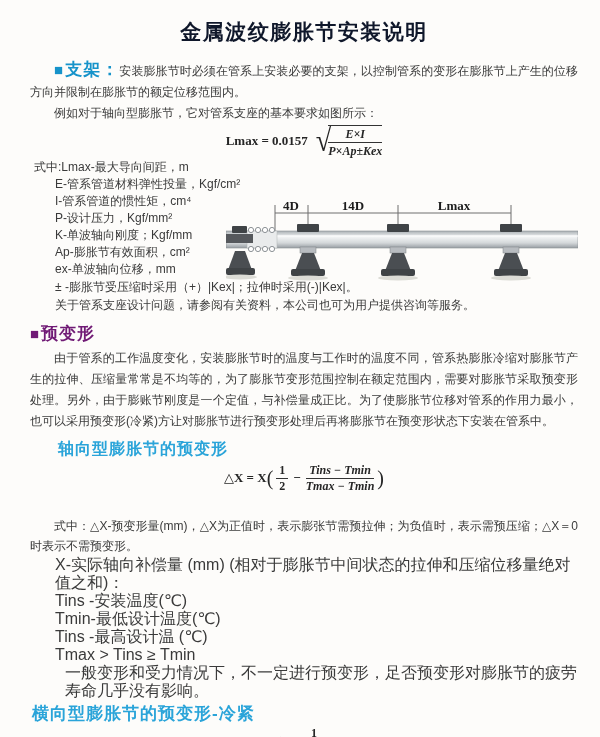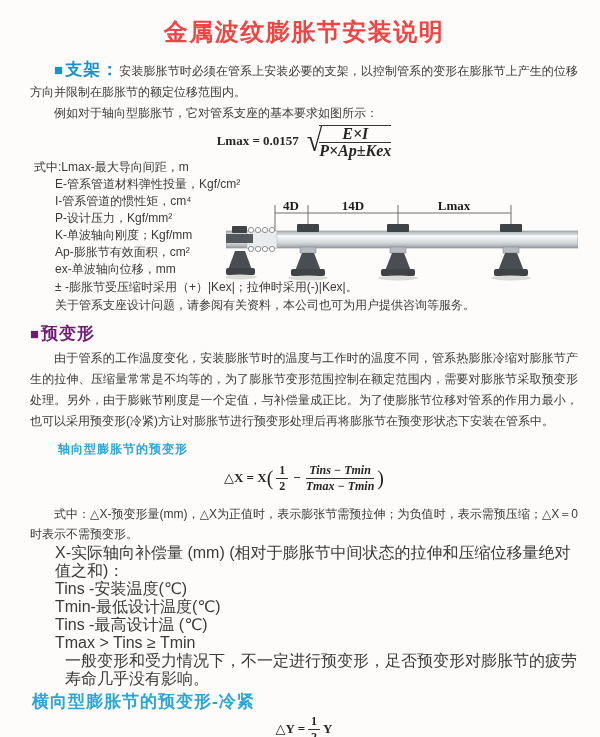--- a/index.html
+++ b/index.html
@@ -4,59 +4,59 @@
 <style>
   html,body{margin:0;padding:0;background:#ffffff;}
   .page{
     width:600px;height:737px;box-sizing:border-box;
     background:#fdfcfa;overflow:hidden;position:relative;
     font-family:"Liberation Sans","DejaVu Sans",sans-serif;
     color:#3a3a3a;
   }
   .content{padding:10px 22px 0 30px;}
   h1.title{
-    font-size:24px;line-height:27px;font-weight:bold;color:#ef4444;
+    font-size:21px;line-height:27px;font-weight:bold;color:#0f172a;
     text-align:center;margin:8px 0 14px;letter-spacing:1.5px;
   }
   .body-text{font-size:12px;line-height:21px;text-align:justify;margin:0;color:#3a3a3a;}
   .intro{ text-indent:24px; }
   .sec-head-inline{font-size:17px;font-weight:bold;color:#1693ca;letter-spacing:1px;}
   .sq{font-size:15px;margin-right:1px;}
   .example-line{text-indent:2em;line-height:20px;}
   
   .formula{
     display:flex;align-items:center;justify-content:center;
     font-family:"Liberation Serif","DejaVu Serif",serif;
     font-weight:bold;color:#262626;font-size:13px;
   }
   .f1{height:36px;}
   .f1 .f-pre{margin-right:4px;}
   .radical{font-size:28px;font-weight:normal;line-height:1;margin:0 -3px 0 4px;transform:scaleY(1.12);}
   .sqrt-body{display:inline-flex;flex-direction:column;border-top:1.5px solid #333;
-    text-align:center;font-style:italic;font-size:16px;line-height:14px;}
+    text-align:center;font-style:italic;font-size:12px;line-height:14px;}
   .sqrt-body .fr-n{border-bottom:1.2px solid #333;padding:1px 12px 1px;}
   .sqrt-body .fr-d{padding-top:1px;}
   .frac{display:inline-flex;flex-direction:column;text-align:center;font-size:12px;line-height:13px;margin:0 3px;}
   .frac .fr-n{border-bottom:1.2px solid #333;padding:0 3px 1px;}
   .frac .fr-d{padding-top:1px;}
   .frac.it{font-style:italic;}
   .paren{font-size:20px;font-weight:normal;line-height:1;}
   .op{margin:0 2px;}
-  .f2{height:36px;margin-bottom:8px;}
+  .f2{height:36px;margin-bottom:20px;}
   .f3{height:30px;}
   
   .defs-row{position:relative;}
   .def-line{font-size:12px;line-height:17px;padding-left:25px;color:#3a3a3a;}
   .def-line.first{padding-left:4px;}
   .def-line.tall{line-height:18px;}
   .diagram{position:absolute;top:40px;right:0;width:352px;height:92px;}
   
   .sec-head-block{font-size:17px;font-weight:bold;color:#701a75;letter-spacing:1px;margin:8px 0 2px;line-height:24px;}
   .para{font-size:12px;line-height:21px;text-align:justify;text-indent:2em;margin:0;}
-  .subhead-axial{font-size:12px;font-weight:bold;color:#2aa4d9;letter-spacing:1px;margin:6px 0 0 28px;line-height:22px;}
+  .subhead-axial{font-size:16px;font-weight:bold;color:#2aa4d9;letter-spacing:1px;margin:6px 0 0 28px;line-height:22px;}
   .subhead-lateral{font-size:17px;font-weight:bold;color:#2aa4d9;letter-spacing:1px;margin:2px 0 0 2px;line-height:24px;}
   .explain{font-size:12px;line-height:20px;text-align:justify;text-indent:2em;margin:0;}
   .ax-line{font-size:16px;line-height:18px;padding-left:25px;}
   .ax-line.indent-more{padding-left:35px;}
   .last-line{font-size:13px;line-height:18px;padding-left:33px;margin-top:4px;}
   text.dim-label{font-family:"Liberation Serif","DejaVu Serif",serif;font-weight:bold;font-size:13px;fill:#1c1c1c;}
 </style>
 </head>
 <body>
 

